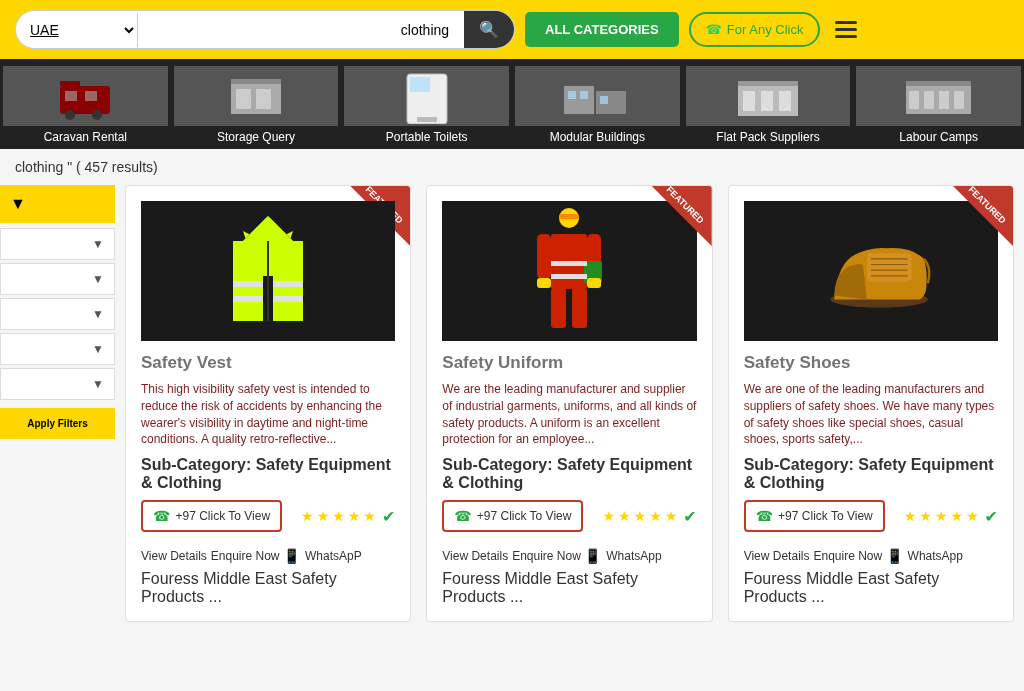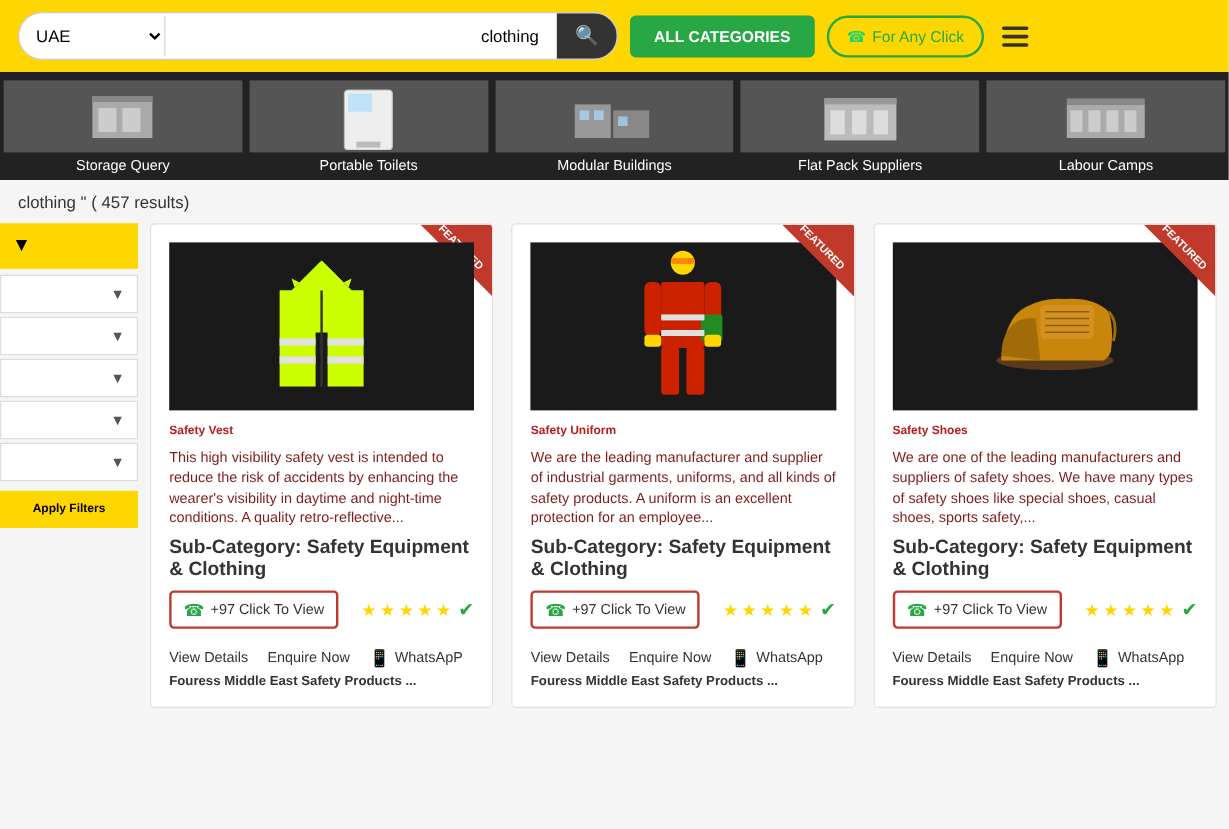--- a/index.html
+++ b/index.html
@@ -24,20 +24,21 @@
       max-width: 500px;
     }
     .country-select {
       border: none;
       background: transparent;
       padding: 8px 10px;
       font-size: 14px;
       border-right: 1px solid #ccc;
       cursor: pointer;
       outline: none;
+      text-decoration: underline;
     }
     .search-input {
       border: none;
       outline: none;
       padding: 8px 15px;
       font-size: 14px;
       flex: 1;
       text-align: right;
     }
     .search-btn {
@@ -248,24 +249,24 @@
     }
     .img-uniform { background: #1a1a1a; }
     .img-shoes { background: #1a1a1a; }
 
     
     .vest-svg { width: 90px; height: 120px; }
     .uniform-svg { width: 80px; height: 130px; }
     .shoes-svg { width: 130px; height: 100px; }
 
     .product-title {
-      font-size: 10px;
+      font-size: 17px;
       font-weight: bold;
       margin-bottom: 8px;
-      color: #b91c1c;
+      color: #737373;
     }
     .product-desc {
       font-size: 12px;
       color: #7f1d1d;
       line-height: 1.4;
       margin-bottom: 8px;
     }
     .sub-category {
       font-size: 16px;
       color: #333;
@@ -297,43 +298,43 @@
     }
     .star { color: #FFD700; font-size: 14px; }
     .verified-icon {
       color: #28a745;
       font-size: 16px;
       margin-left: 3px;
     }
     .action-row {
       display: flex;
       align-items: center;
-      gap: 16px;
+      gap: 4px;
       font-size: 12px;
       margin-bottom: 6px;
       flex-wrap: wrap;
     }
     .action-link {
       color: #333;
       cursor: pointer;
       text-decoration: none;
     }
     .whatsapp-btn {
       display: inline-flex;
       align-items: center;
       gap: 4px;
       color: #333;
       font-size: 12px;
       cursor: pointer;
     }
     .wa-icon { color: #25D366; font-size: 14px; }
     .company-name {
-      font-size: 11px;
+      font-size: 16px;
       color: #333;
-      font-weight: bold;
+      font-weight: normal;
     }
     .phone-stars-row {
       display: flex;
       align-items: center;
       justify-content: space-between;
       margin-bottom: 8px;
     }
   </style>
 </head>
 <body>
@@ -356,20 +357,33 @@
   <button class="hamburger-btn">
     <span></span>
     <span></span>
     <span></span>
   </button>
 </div>
 
 <div class="category-banner">
   <div class="category-banner-items">
 
+    <div class="category-item">
+      <div class="cat-img cat-img-caravan">
+        <svg width="60" height="50">
+          <rect x="5" y="15" width="50" height="28" rx="3" fill="#8B0000"></rect>
+          <rect x="5" y="10" width="20" height="5" fill="#8B0000"></rect>
+          <circle cx="15" cy="44" r="5" fill="#333"></circle>
+          <circle cx="42" cy="44" r="5" fill="#333"></circle>
+          <rect x="10" y="20" width="12" height="10" fill="#aaa" opacity="0.6"></rect>
+          <rect x="30" y="20" width="12" height="10" fill="#aaa" opacity="0.6"></rect>
+        </svg>
+      </div>
+      <div>Caravan Rental</div>
+    </div>
 
     <div class="category-item">
       <div class="cat-img cat-img-storage">
         <svg width="60" height="50">
           <rect x="5" y="8" width="50" height="35" fill="#aaa"></rect>
           <rect x="5" y="8" width="50" height="5" fill="#888"></rect>
           <rect x="10" y="18" width="15" height="20" fill="#ccc"></rect>
           <rect x="30" y="18" width="15" height="20" fill="#ccc"></rect>
           <line x1="22" y1="26" x2="22" y2="26" stroke="#888" stroke-width="1"></line>
         </svg>

